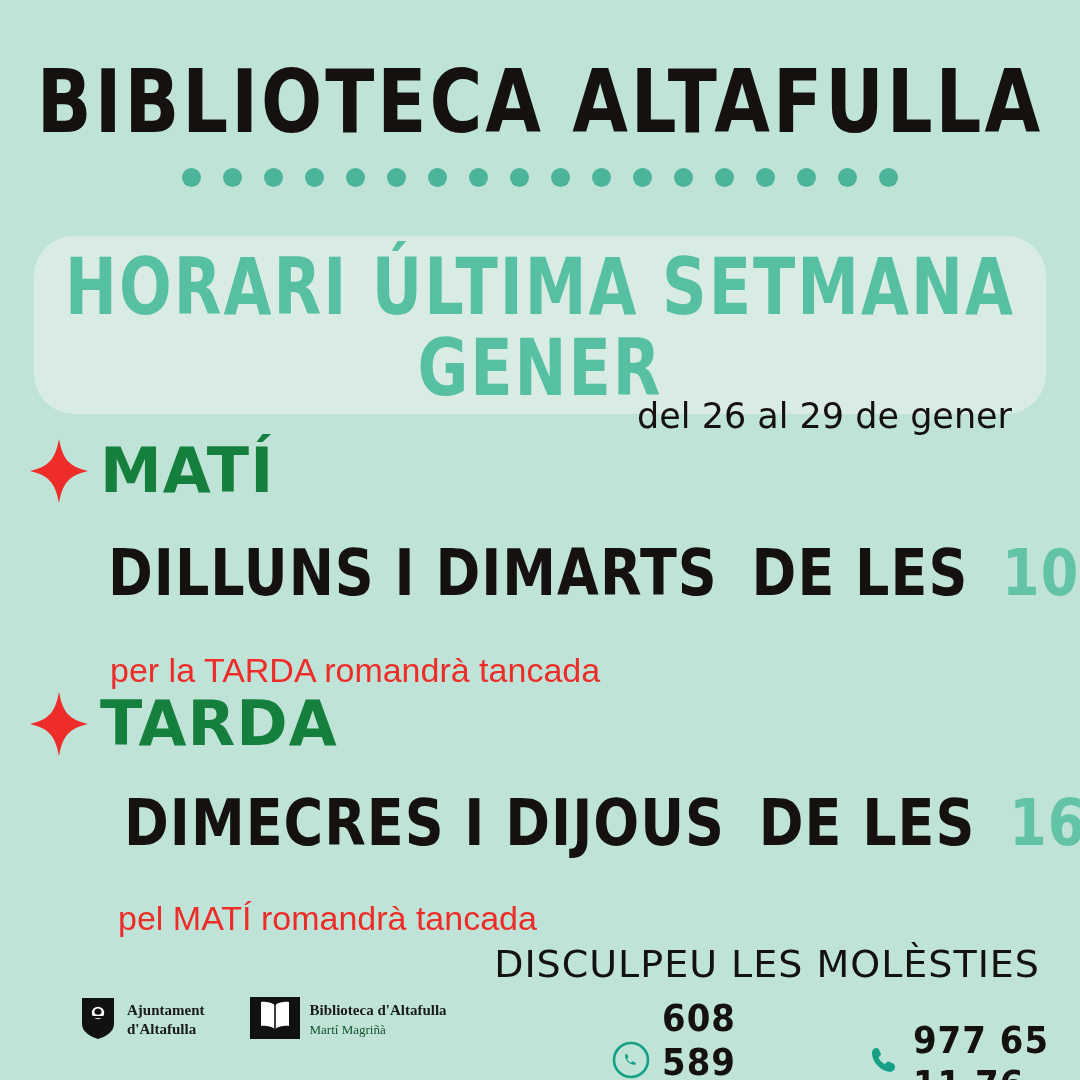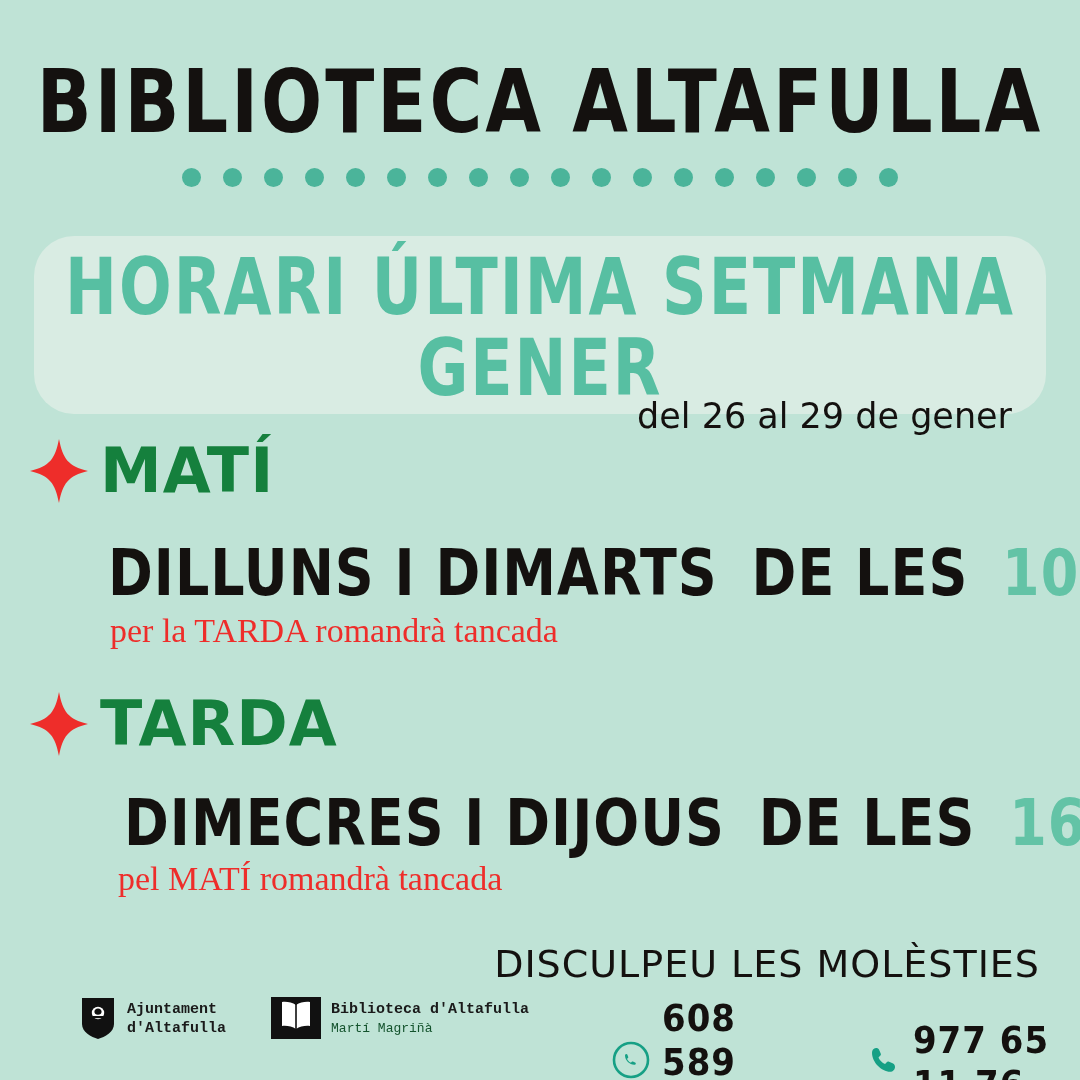--- a/index.html
+++ b/index.html
@@ -127,24 +127,25 @@
     color: #14110f;
     white-space: nowrap;
     transform: scaleY(1.18);
     transform-origin: left top;
   }
   .schedule-line .hour { color: #63c3a6; }
   .schedule-line .sep { font-weight: bold; color:#14110f; }
 
   .note {
     position: absolute;
-    font-family: Liberation Serif, serif;
+    font-family: Liberation Sans, sans-serif;
     font-size: 34px;
     color: #ee2d2a;
     white-space: nowrap;
+    margin-top: 39px;
   }
 
   
   #morning-head { top: 437px; left: 28px; }
   #morning-line { top: 536px; left: 108px; }
   #morning-note { top: 612px; left: 110px; }
 
   
   #afternoon-head { top: 690px; left: 28px; }
   #afternoon-line { top: 786px; left: 110px; }
@@ -194,21 +195,21 @@
     display: flex;
     align-items: center;
     gap: 44px;
   }
   .logo {
     display: flex;
     align-items: center;
     gap: 9px;
   }
   .logo-text {
-    font-family: Liberation Mono, monospace;
+    font-family: Liberation Serif, serif;
     font-size: 15px;
     font-weight: bold;
     color: #1a1a1a;
     line-height: 1.25;
   }
   .logo-text .sub {
     font-weight: normal;
     font-size: 13px;
     color: #14532d;
   }

